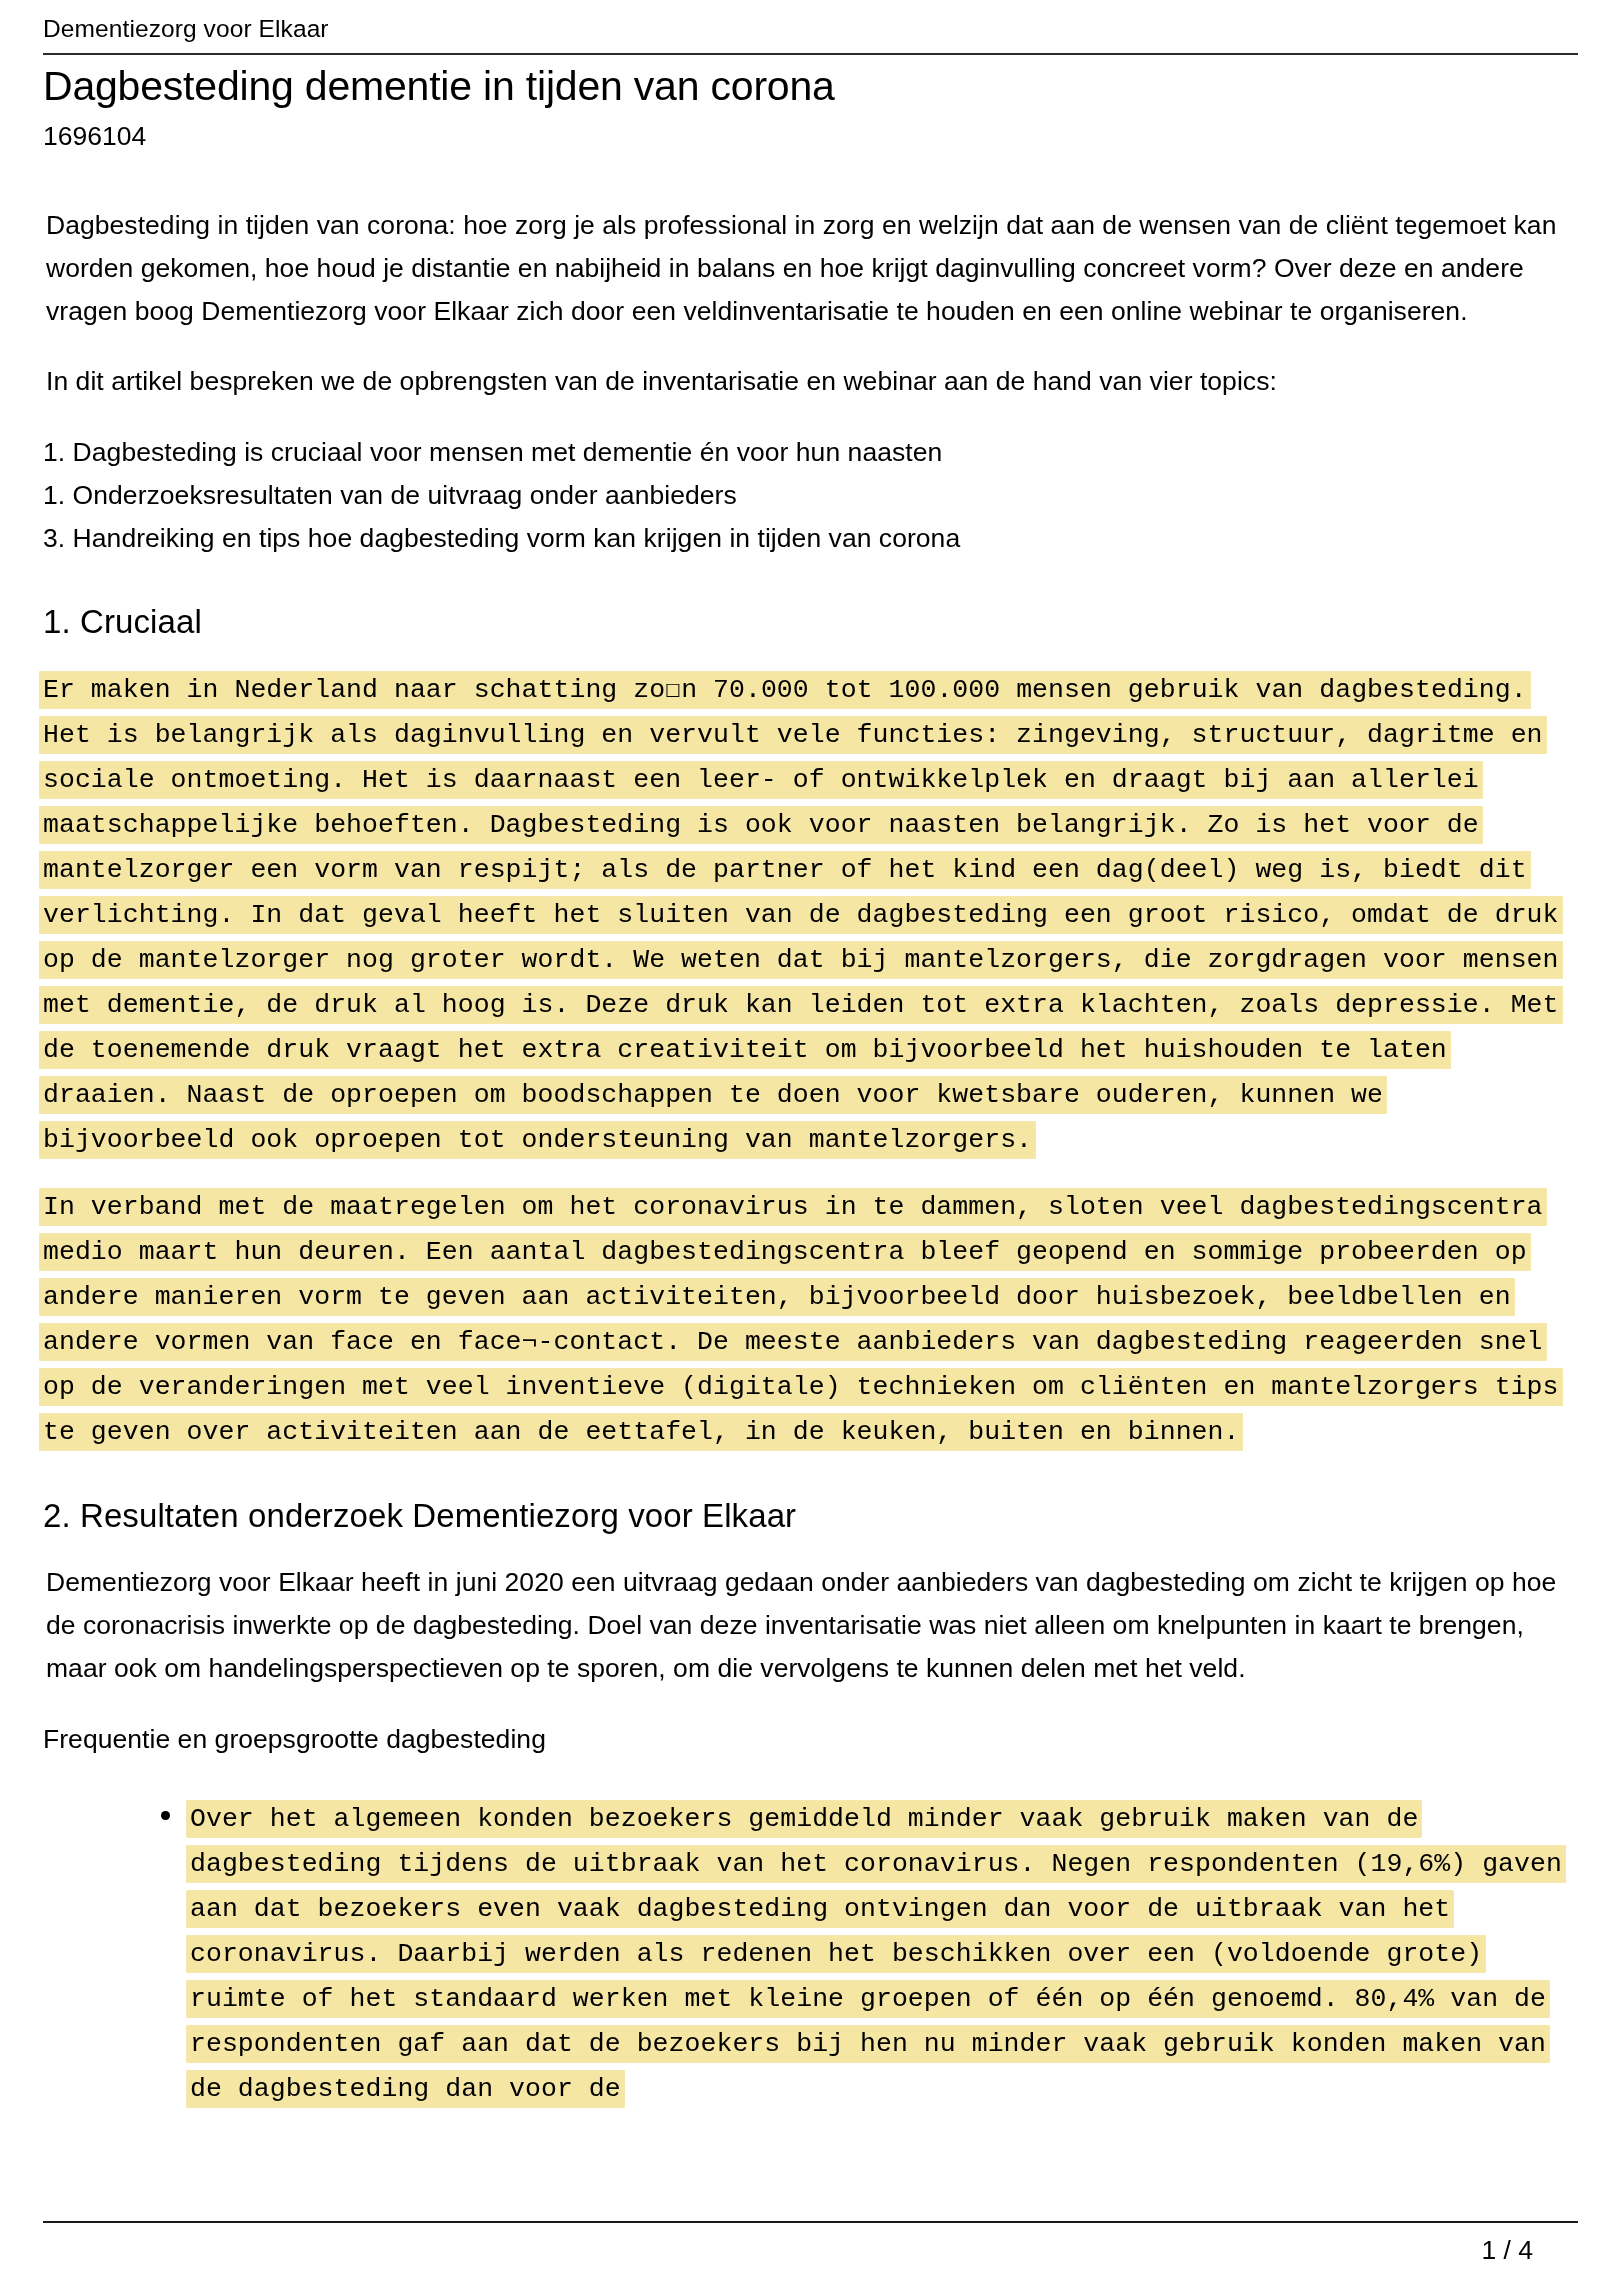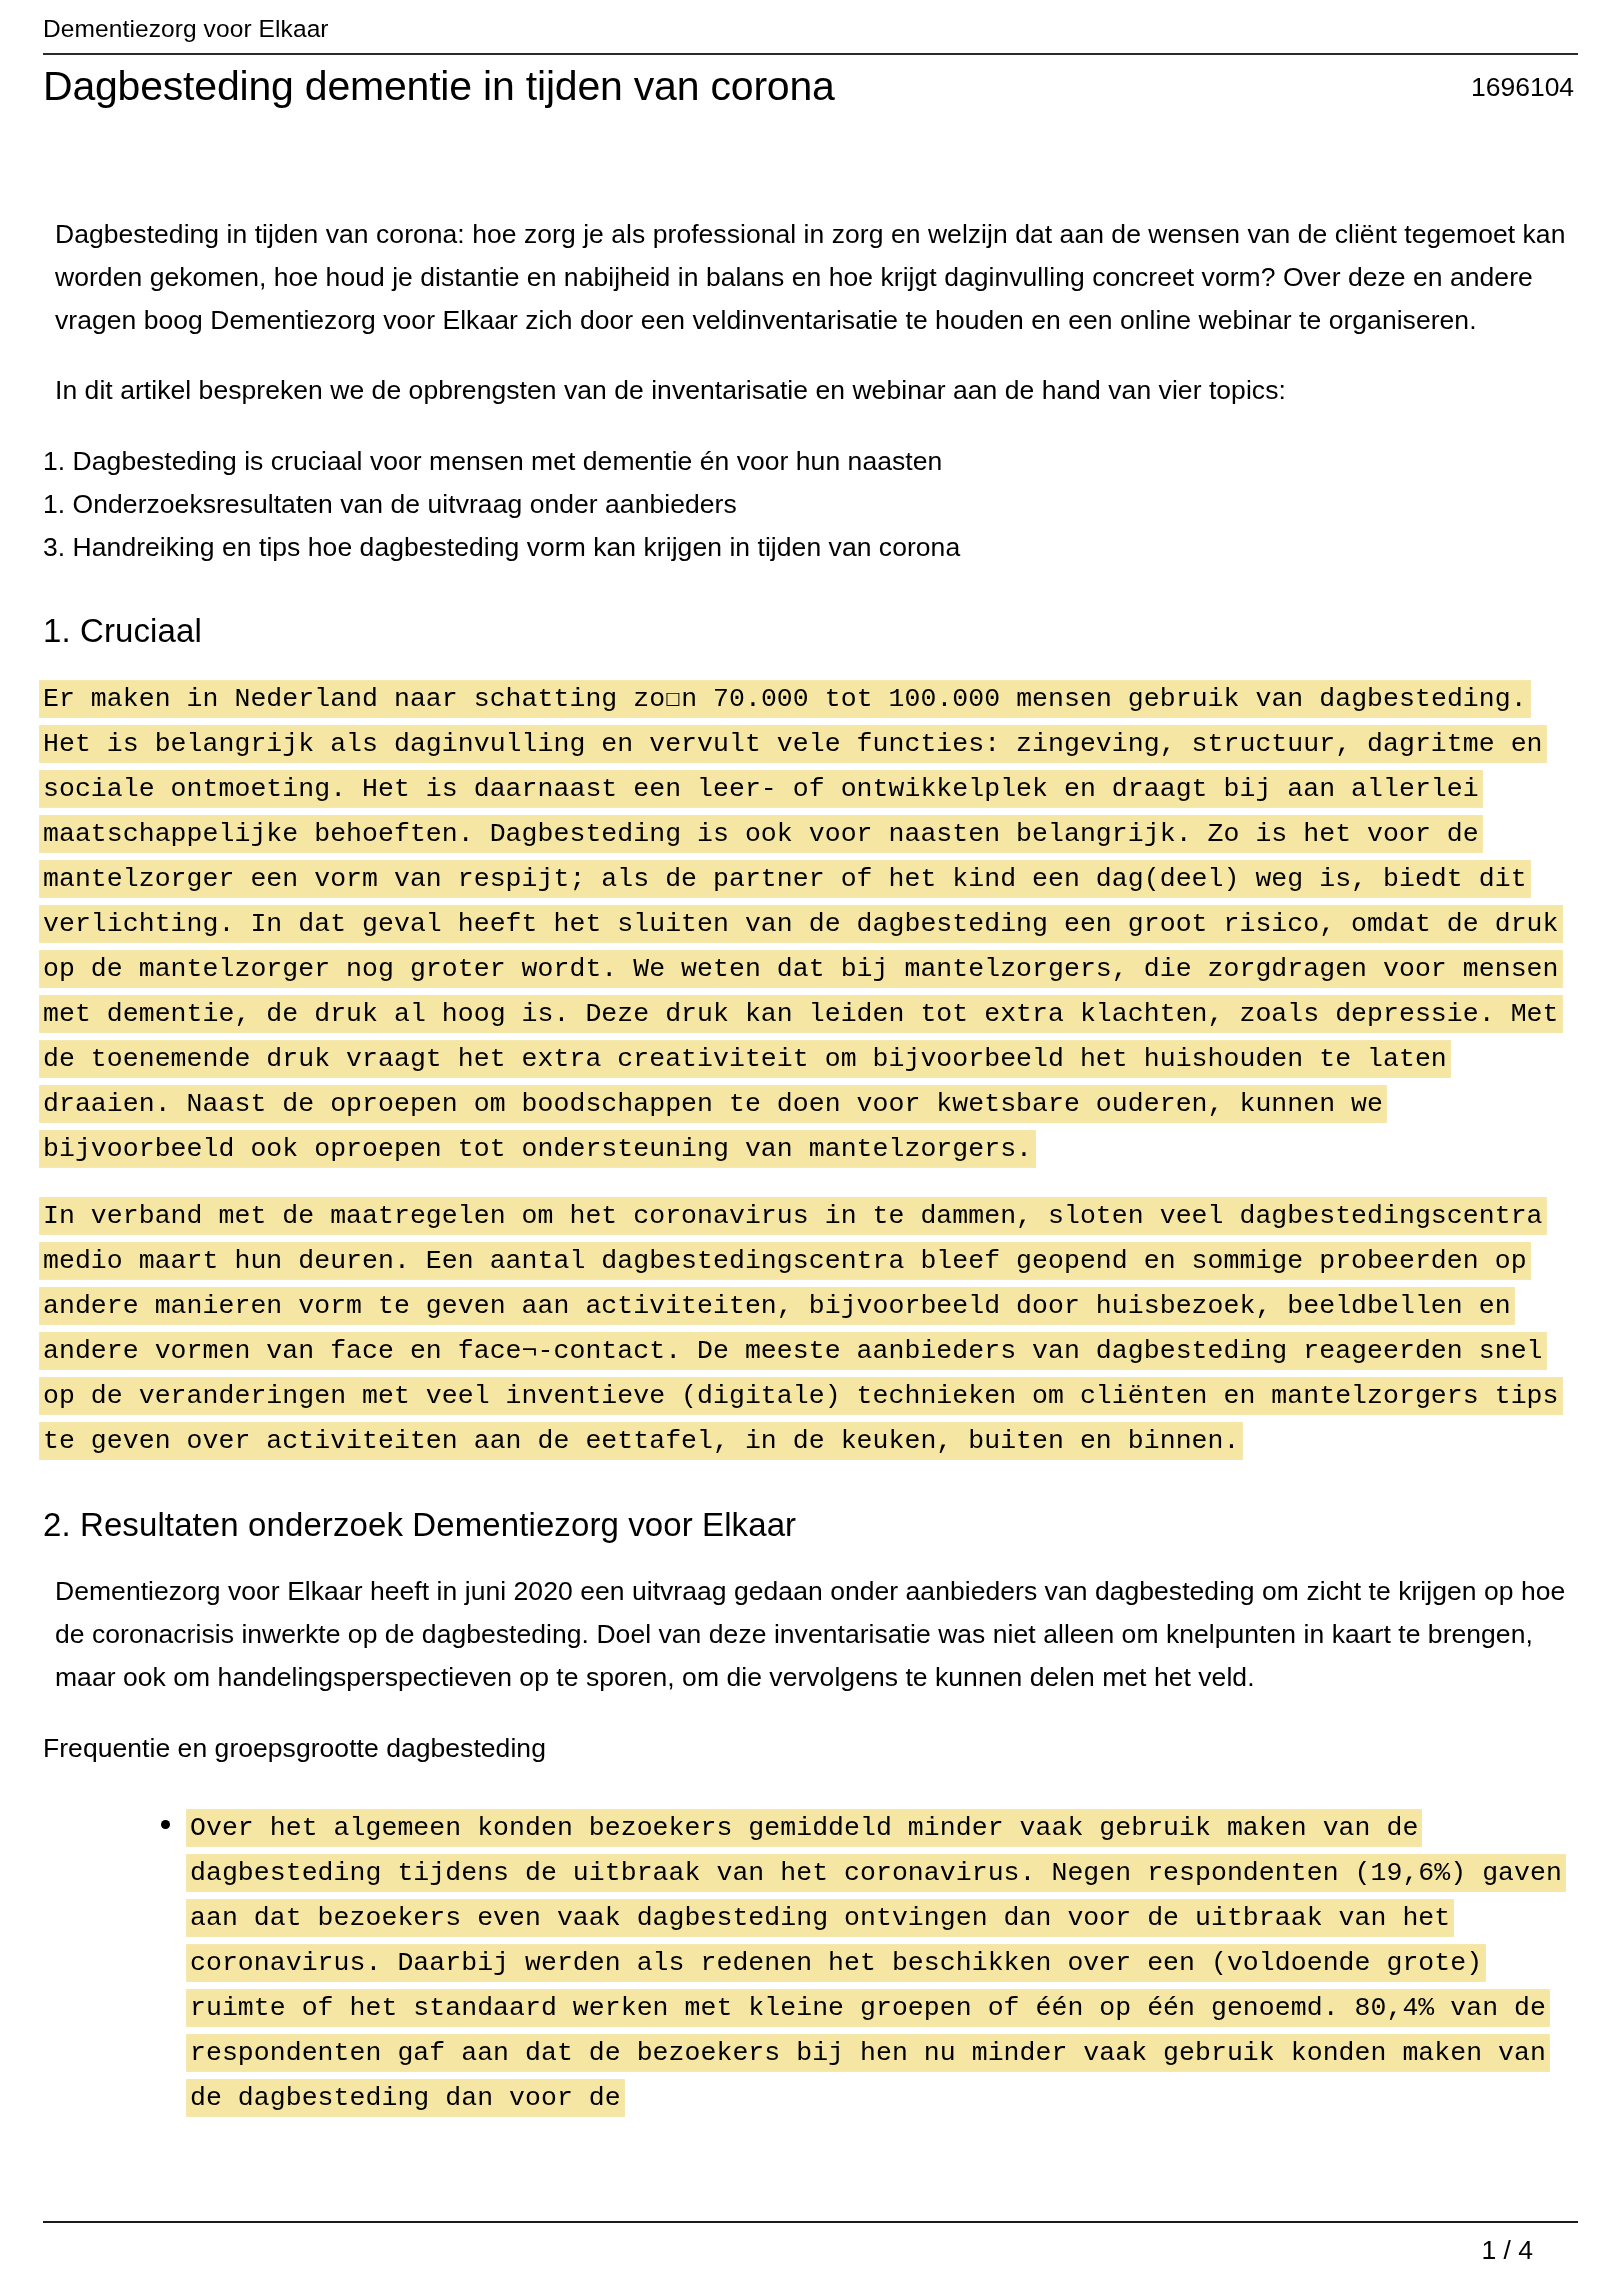--- a/index.html
+++ b/index.html
@@ -33,23 +33,24 @@
     color: #000;
     letter-spacing: 0.1px;
   }
   .header-rule {
     margin-top: 10.8px;
     border-top: 2px solid #2b2b2b;
     width: 1535px;
   }
   .title-row {
     display: flex;
-    align-items: flex-end;
+    align-items: flex-start;
     justify-content: space-between;
     margin-top: 5.9px;
+    flex-direction: column;
   }
   .doc-title {
     font-size: 41px;
     line-height: 51px;
     font-weight: normal;
     margin: 0;
     letter-spacing: -0.2px;
   }
   .doc-id {
     font-size: 26.5px;
@@ -62,21 +63,21 @@
   
   .content {
     position: absolute;
     left: 43px;
     top: 201px;
     width: 1539px;
   }
   p.body-text, .list-block, .sub-head {
     font-size: 26.5px;
     line-height: 43px;
-    margin: 12px;
+    margin: 3px;
     letter-spacing: 0.05px;
   }
   p.body-text { margin-bottom: 27.4px; }
 
   .list-block {
     margin: 0 0 19.6px 0;
   }
   .list-block .num-item { display: block; }
 
   h2.section-head {

